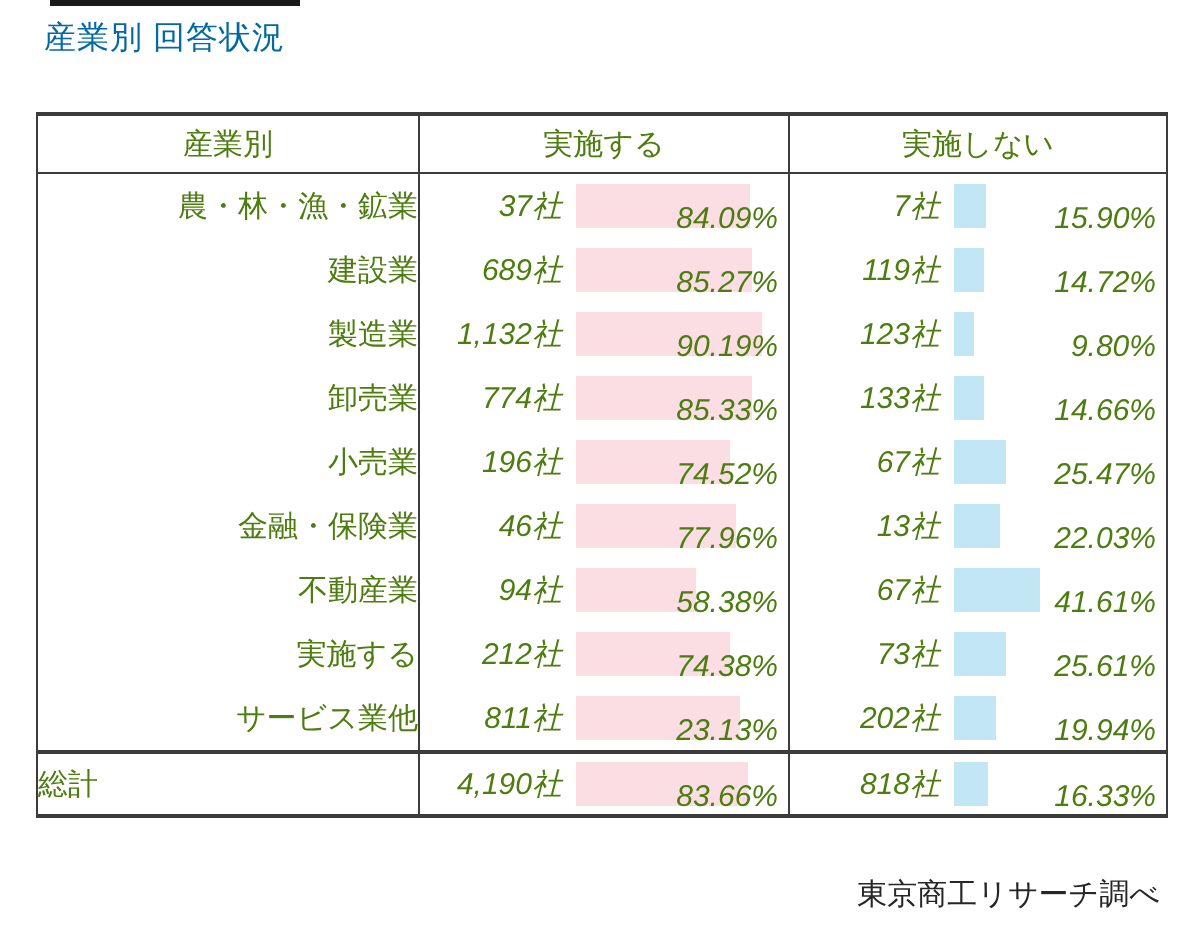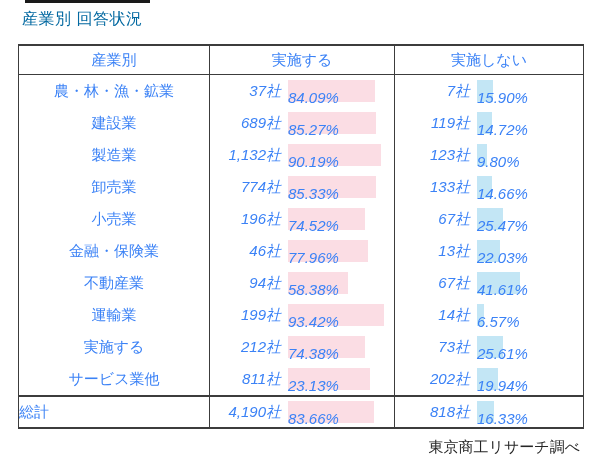--- a/index.html
+++ b/index.html
@@ -9,50 +9,50 @@
     color:#1f1f1f;overflow:hidden;
   }
   .top-crop-strip{
     position:absolute;left:25px;top:0;width:125px;height:3px;background:#1a1a1a;
   }
   .page-title{
     position:absolute;left:22px;top:9px;font-size:16px;color:#0369a1;
     letter-spacing:0.5px;
   }
   .resp-table{
-    position:absolute;left:18px;top:44px;width:565px;
+    position:absolute;left:18px;top:56px;width:565px;
     border-collapse:collapse;table-layout:fixed;
-    font-size:15px;color:#3b82f6;
+    font-size:15px;color:#4d7c0f;
   }
   .resp-table col.c-industry{width:191px;}
   .resp-table col.c-impl{width:185px;}
   .resp-table col.c-noimpl{width:189px;}
   .resp-table td,.resp-table th{
     border-left:1px solid #3c3c3c;border-right:1px solid #3c3c3c;
     padding:0;font-weight:normal;overflow:hidden;white-space:nowrap;
   }
   .resp-table thead th{
     height:28px;text-align:center;vertical-align:middle;
     border-top:2px solid #3c3c3c;border-bottom:1px solid #3c3c3c;
     font-size:15px;
   }
   .resp-table tbody td{height:32px;vertical-align:middle;}
   .resp-table tfoot td{
     height:30px;vertical-align:middle;
     border-top:2px solid #3c3c3c;border-bottom:2px solid #3c3c3c;
   }
-  .industry-cell{padding-left:5px;text-align:center;}
+  .industry-cell{padding-left:5px;text-align:right;}
   .total-label-cell{padding-right:5px;}
   .val-cell-inner{display:flex;align-items:center;height:100%;padding-right:3px;font-style:italic;}
   .count{flex:1;text-align:right;padding-right:7px;}
   .pctwrap{position:relative;width:103px;height:100%;flex:0 0 103px;
     display:flex;align-items:center;}
   .bar{position:absolute;left:0;top:50%;transform:translateY(-50%);
     height:22px;width:0;}
-  .pct{position:relative;width:100%;padding-right:2px;margin-top:12px;}
+  .pct{position:relative;width:100%;text-align:right;padding-right:2px;margin-top:12px;}
   .source-note{
     position:absolute;right:20px;top:438px;font-size:15px;color:#262626;
   }
 </style>
 </head>
 <body>
 
 <div class="top-crop-strip"></div>
 
 <div class="page-title">産業別 回答状況</div>
@@ -218,41 +218,20 @@
       <div class="val-cell-inner">
         <span class="count">67社</span>
         <span class="pctwrap">
           <span class="bar bar-no" style="width: 41.61%; background: rgb(195, 230, 245);"></span>
           <span class="pct">41.61%</span>
         </span>
       </div>
     </td>
   </tr>
 
-  <tr>
-    <td class="industry-cell">運輸業</td>
-    <td>
-      <div class="val-cell-inner">
-        <span class="count">199社</span>
-        <span class="pctwrap">
-          <span class="bar bar-impl" style="width: 93.42%; background: rgb(251, 221, 228);"></span>
-          <span class="pct">93.42%</span>
-        </span>
-      </div>
-    </td>
-    <td>
-      <div class="val-cell-inner">
-        <span class="count">14社</span>
-        <span class="pctwrap">
-          <span class="bar bar-no" style="width: 6.57%; background: rgb(195, 230, 245);"></span>
-          <span class="pct">6.57%</span>
-        </span>
-      </div>
-    </td>
-  </tr>
 
   <tr>
     <td class="industry-cell">実施する</td>
     <td>
       <div class="val-cell-inner">
         <span class="count">212社</span>
         <span class="pctwrap">
           <span class="bar bar-impl" style="width: 74.38%; background: rgb(251, 221, 228);"></span>
           <span class="pct">74.38%</span>
         </span>

